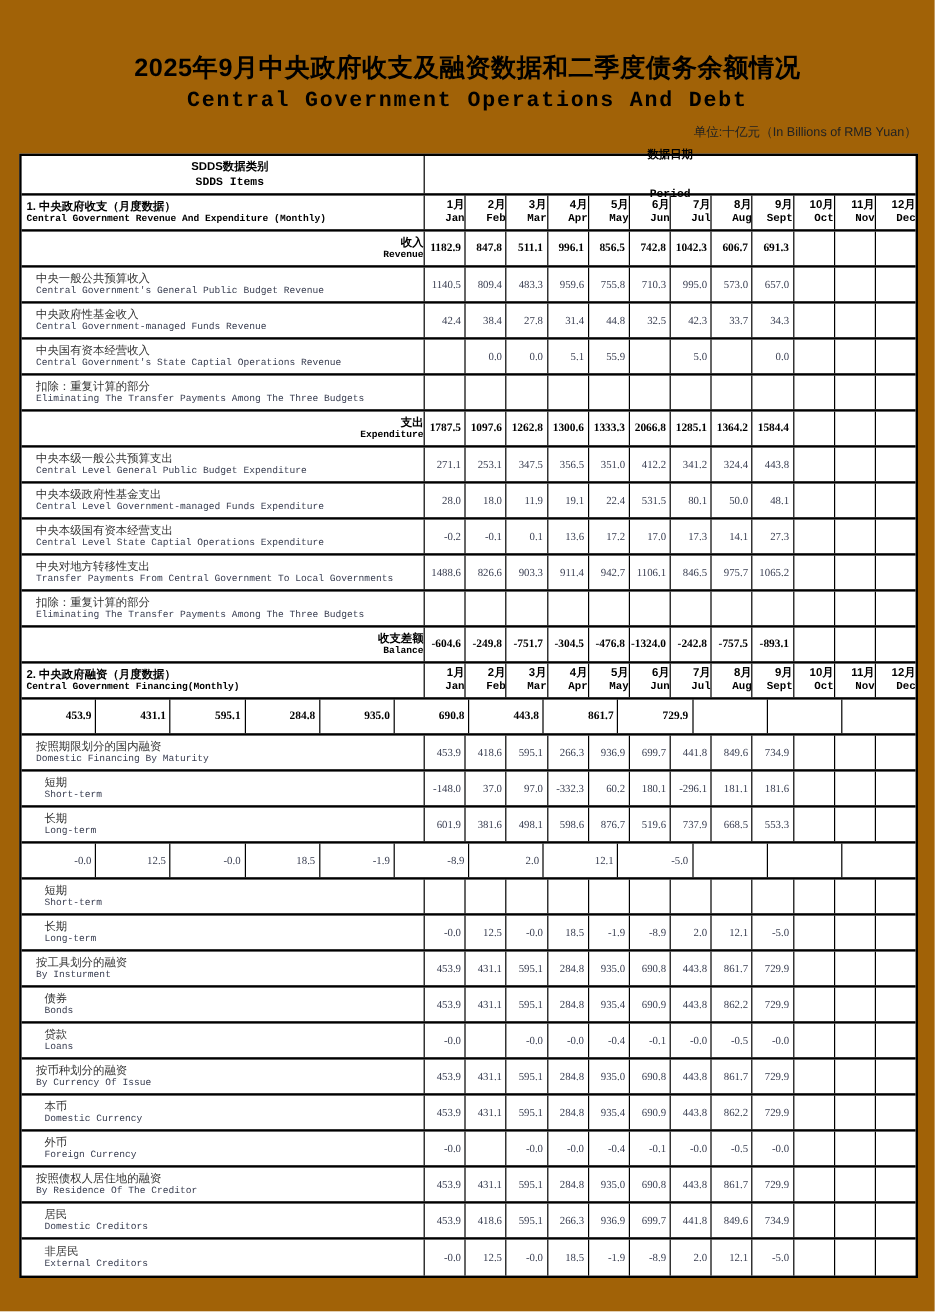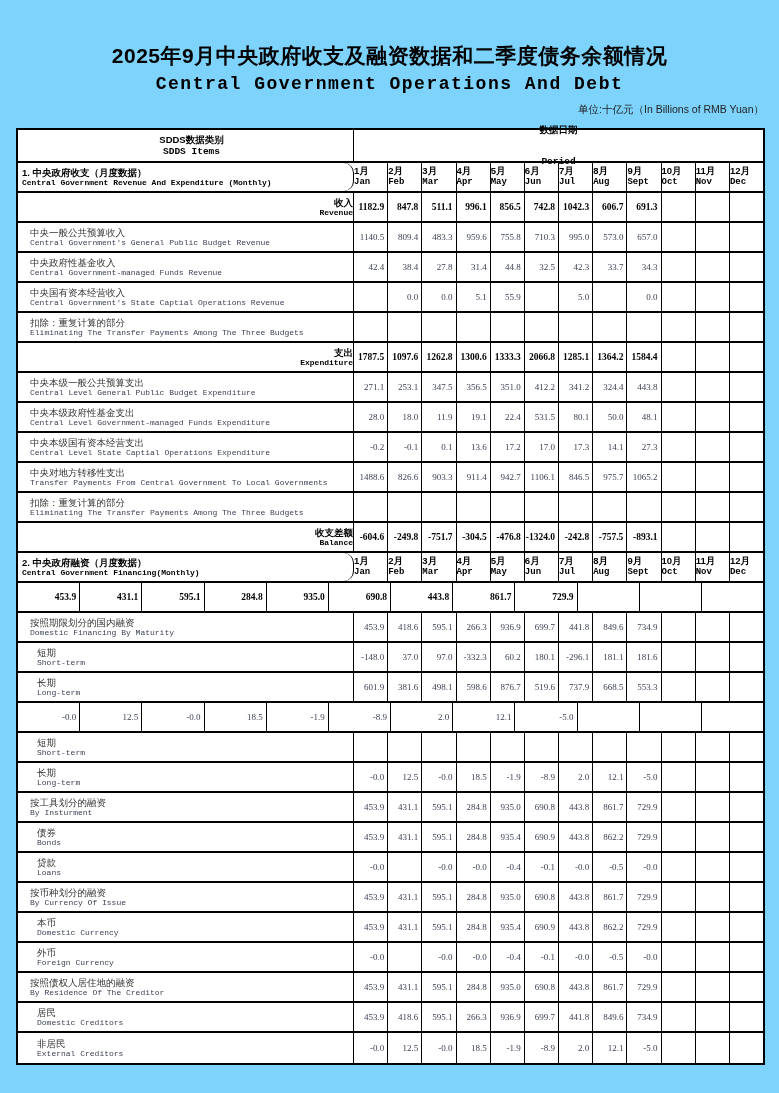--- a/index.html
+++ b/index.html
@@ -1,20 +1,20 @@
 <!DOCTYPE html>
 <html><head>
 <meta charset="utf-8">
 <style>
   * { margin:0; padding:0; box-sizing:border-box; }
   html,body { background:#fff; }
   .page {
     position:relative;
     width:779px; height:1093px;
-    background:#7dd3fc;
+    background:#a16207;
     font-family:"Liberation Sans", sans-serif;
     color:#000;
     overflow:hidden;
   }
   .page-title {
     position:absolute; top:42px; left:0; width:100%;
     text-align:center;
     font-size:21px; font-weight:bold;
     letter-spacing:0.5px;
   }
@@ -51,38 +51,38 @@
     border-right:1px solid #000;
     display:flex; align-items:center; justify-content:flex-end;
     padding:0 3px;
     font-family:"Liberation Serif","DejaVu Serif",serif;
     font-size:9px;
     color:#3a3f52;
     overflow:hidden;
   }
   .num-cell:last-child { border-right:none; }
   .month-cell {
-    flex-direction:column; align-items:flex-start; justify-content:center;
+    flex-direction:column; align-items:flex-end; justify-content:center;
     padding:0; font-weight:bold; color:#000;
     line-height:1.25;
   }
   .month-zh { font-family:"Liberation Sans",sans-serif; font-size:9.5px; font-weight:bold; }
   .month-en { font-family:"Liberation Mono","DejaVu Sans Mono",monospace; font-size:9px; font-weight:bold; }
   .lbl-zh { font-size:9.5px; color:#333; }
   .lbl-en { font-family:"Liberation Mono","DejaVu Sans Mono",monospace; font-size:8px; color:#3a3f52; }
   .t-row.bold .lbl-zh, .t-row.bold .lbl-en { font-weight:bold; color:#000; }
   .t-row.bold .num-cell { font-weight:bold; color:#000; font-size:9.5px; }
   .header-cell {
     display:flex; flex-direction:column; align-items:center; justify-content:center;
     line-height:1.25;
   }
   .header-cell .h-zh { font-size:9.5px; font-weight:bold; }
   .header-cell .h-en { font-family:"Liberation Mono","DejaVu Sans Mono",monospace; font-size:9.5px; font-weight:bold; }
   .period-cell { flex:1 1 0;gap:20px; }
-  .ind-0 { padding-left:4px;border-radius:10px; }
+  .ind-0 { padding-left:4px; }
   .ind-1 { padding-left:5px;text-align:right; }
   .ind-2 { padding-left:12px; }
   .ind-3 { padding-left:19px; }
 </style>
 </head>
 <body>
 
 <div class="page">
   <div class="page-title">2025年9月中央政府收支及融资数据和二季度债务余额情况</div>
   <div class="page-subtitle">Central Government Operations And Debt</div>

